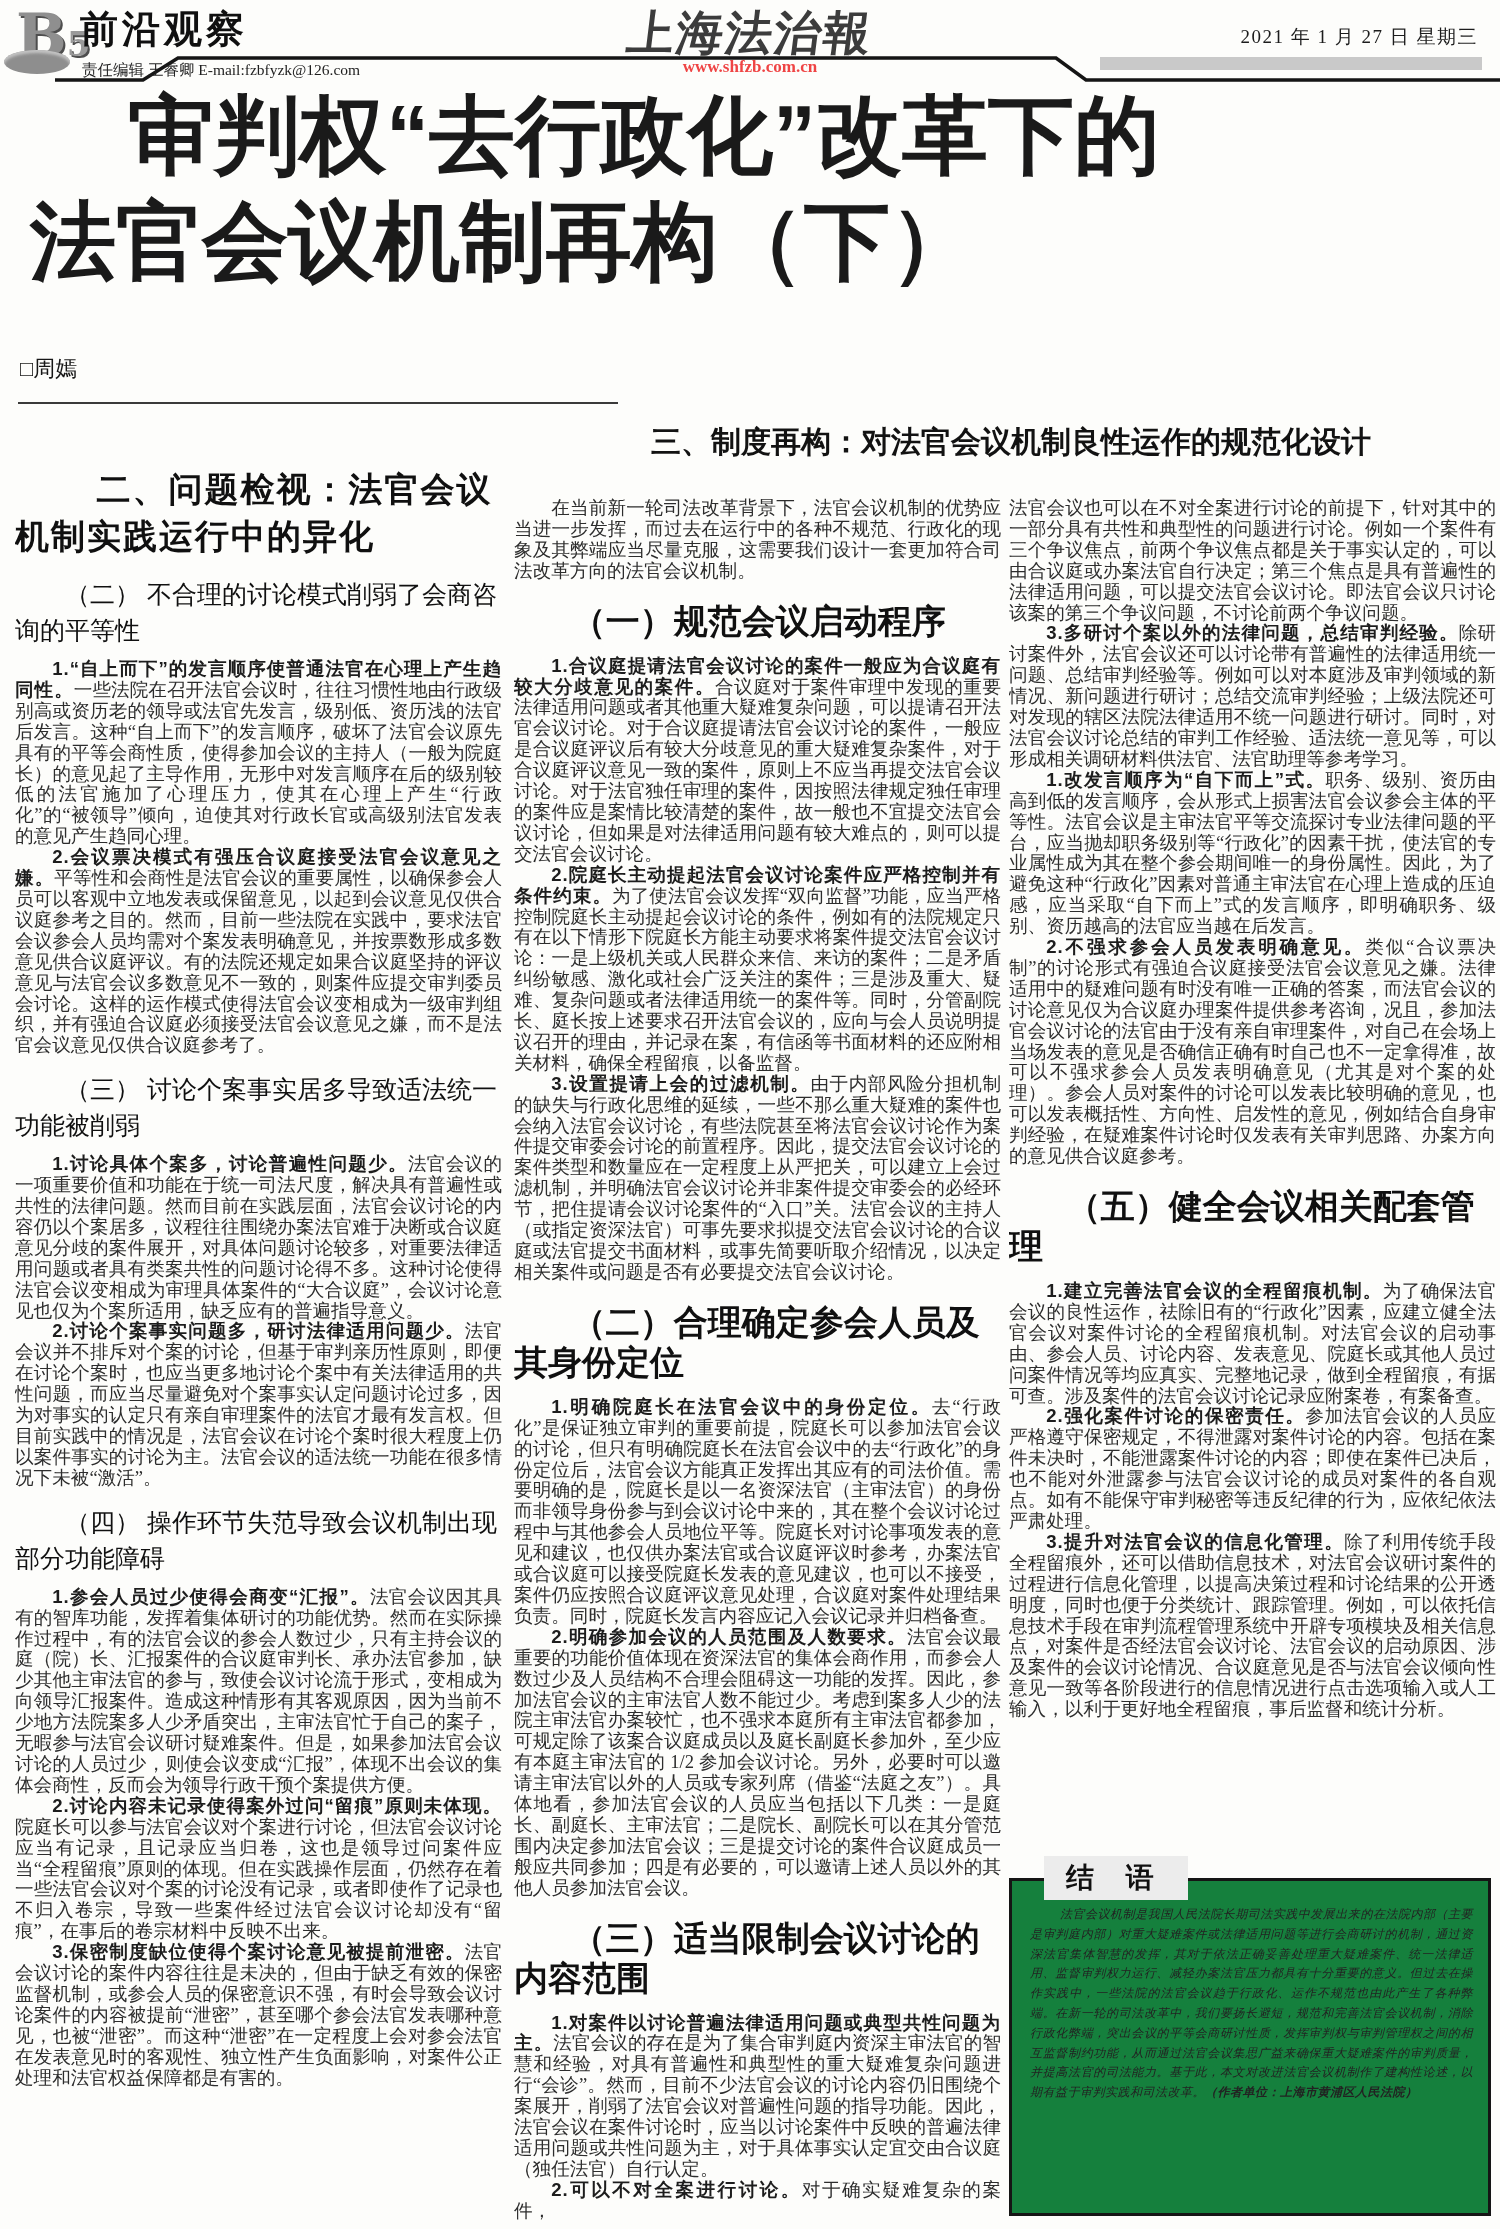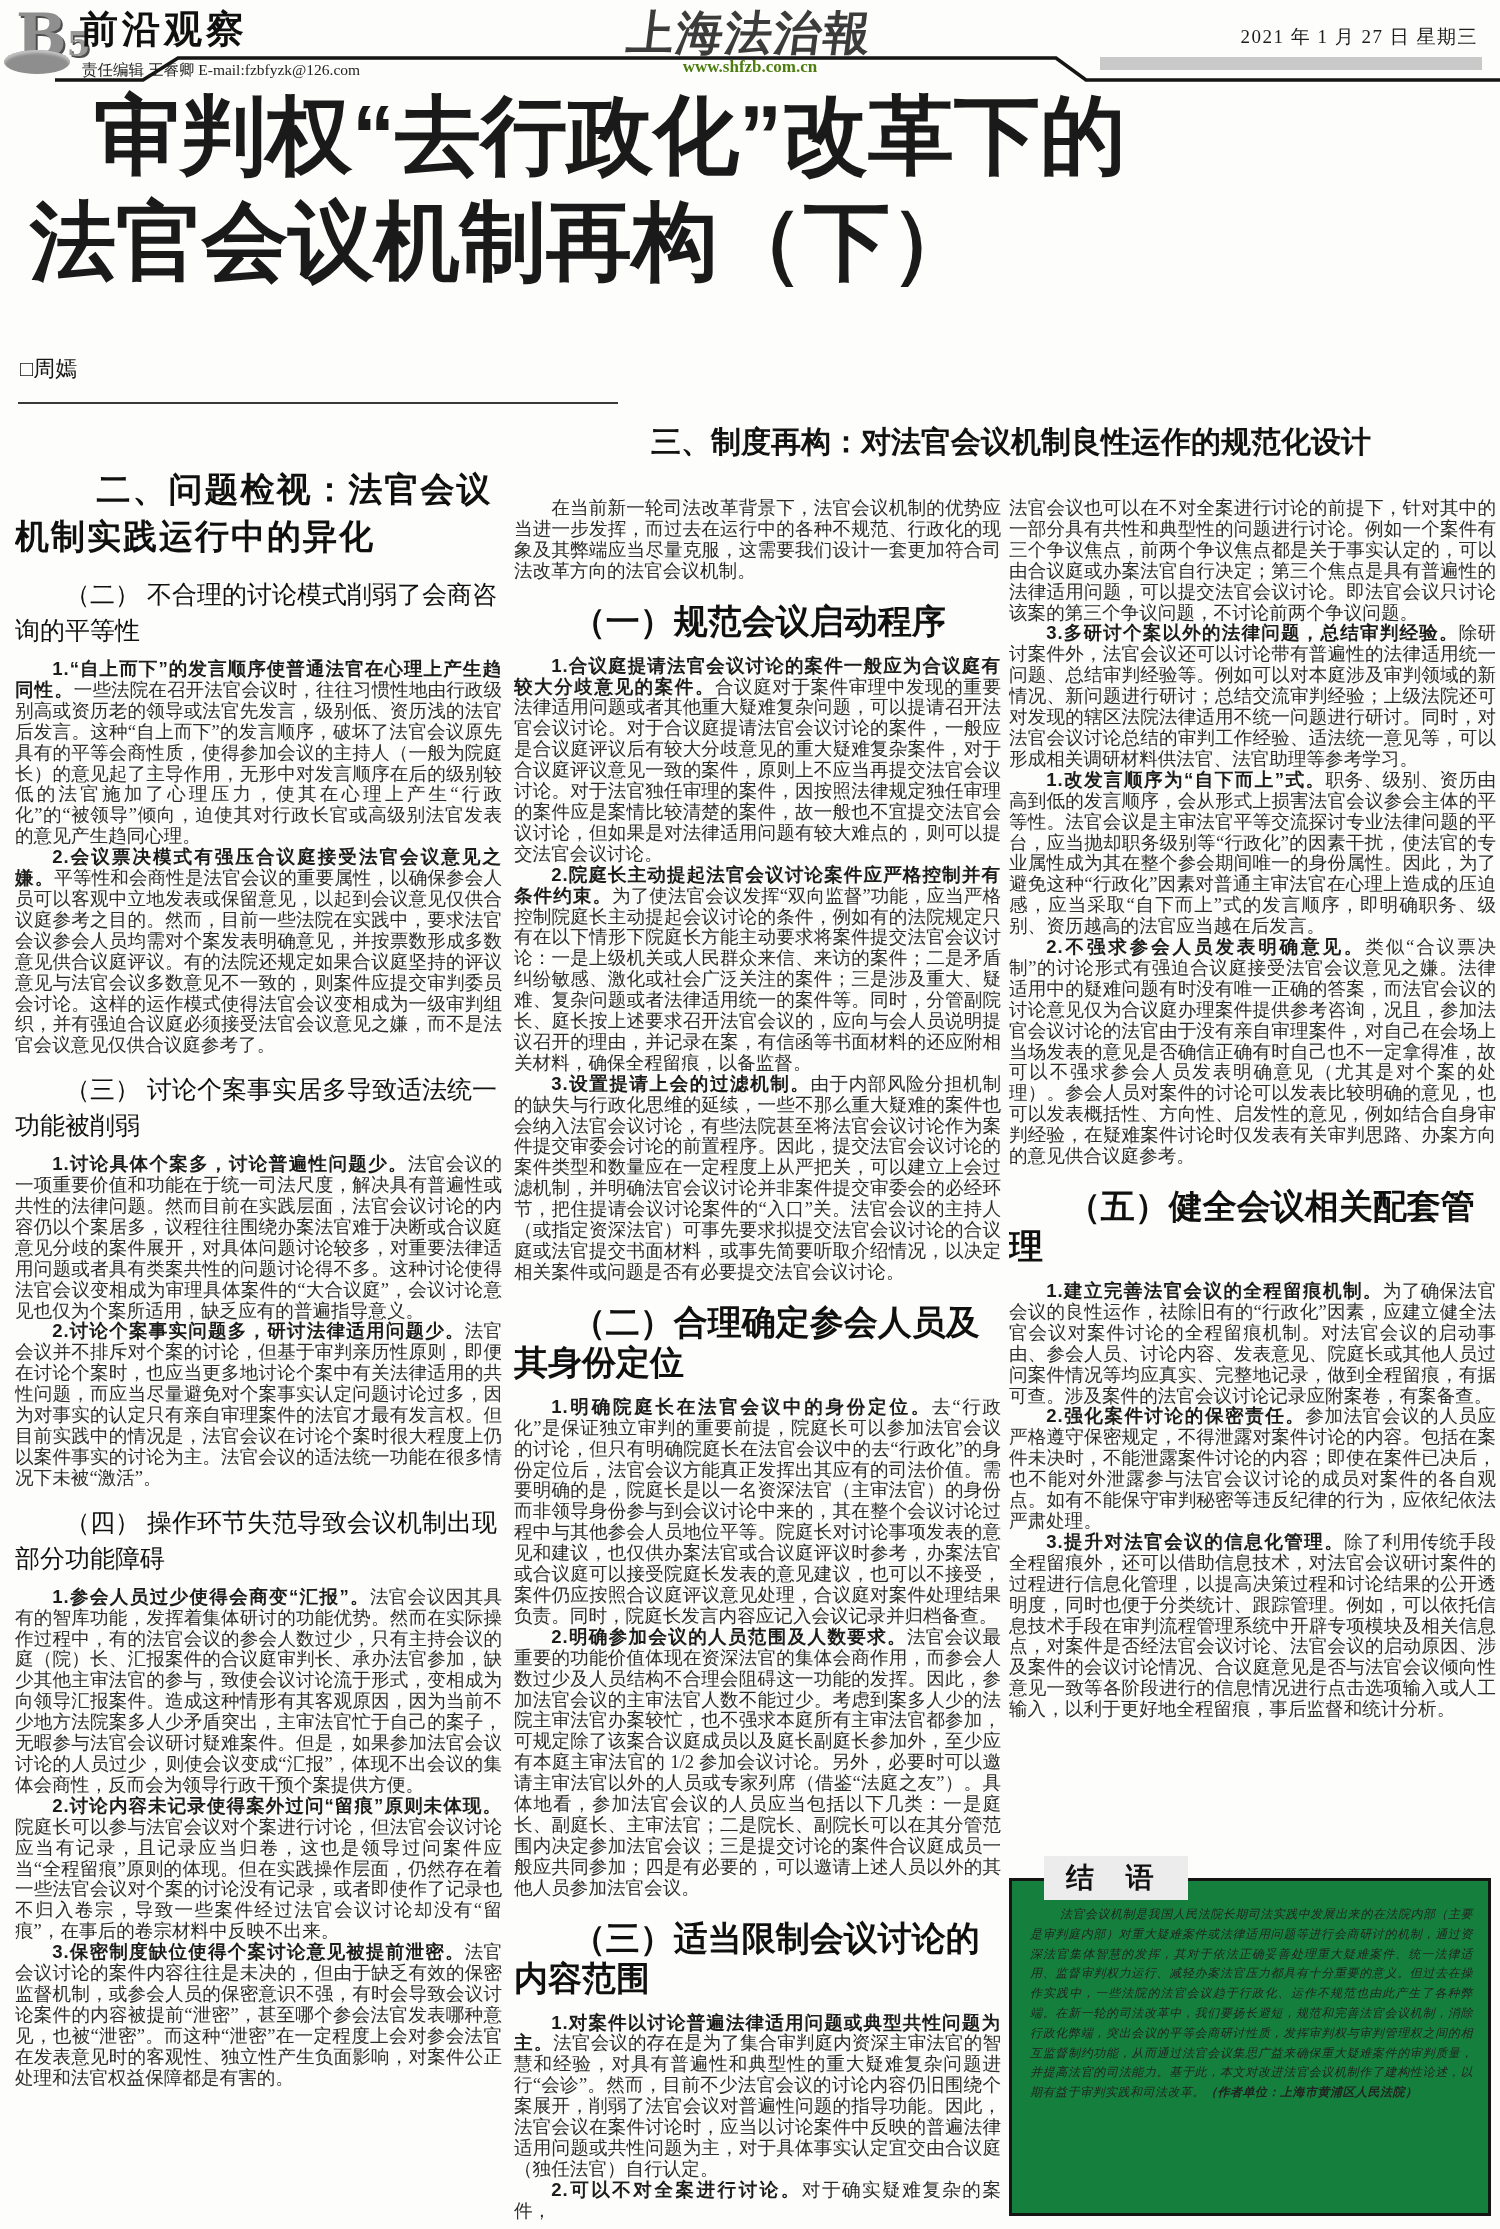--- a/index.html
+++ b/index.html
@@ -16,29 +16,29 @@
   .badge-sphere { position:absolute; left:4px; top:50px; width:66px; height:24px;
     background:#8e8e8e; border-radius:50%; box-shadow:inset 0 3px 3px #c4c4c4; }
   .section-name { position:absolute; left:80px; top:4px;
     font-family:"Liberation Sans","DejaVu Sans",sans-serif; font-weight:900;
     font-size:38px; letter-spacing:4px; color:#101010; }
   .editor-line { position:absolute; left:82px; top:60px; font-size:15.5px; color:#1e1e1e; }
   .masthead { position:absolute; left:600px; top:2px; width:300px; text-align:center;
     font-family:"DejaVu Serif",serif; font-weight:bold; font-size:47px; color:#3c3c3c;
     transform:skewX(-7deg); letter-spacing:2px; }
   .website { position:absolute; left:600px; top:57px; width:300px; text-align:center;
-    font-weight:bold; font-size:17px; color:#4d7c0f; }
+    font-weight:bold; font-size:17px; color:#ef4444; }
   .date-line { position:absolute; right:22px; top:24px; font-size:19px; letter-spacing:1.5px; color:#1c1c1c; }
   .gray-bar { position:absolute; left:1100px; top:57px; width:382px; height:13px; background:#c9c9c9; }
   .header-rule { position:absolute; left:0; top:0; pointer-events:none; }
   
   .headline { position:absolute; left:30px; top:82px; width:1448px;
     font-family:"Liberation Sans","DejaVu Sans",sans-serif; font-weight:900;
     color:#1a1a1a; font-size:86px; line-height:106px; }
-  .headline .l1 { display:block; margin-left:64px; }
+  .headline .l1 { display:block; margin-left:98px; }
   .headline .l2 { display:block; }
   .author { position:absolute; left:20px; top:354px; font-size:22px; color:#161616; }
   .byline-rule { position:absolute; left:18px; top:402px; width:600px; height:2px; background:#3a3a3a; }
   
   .col { position:absolute; width:487px; text-align:justify;
     font-size:18.6px; line-height:20.9px; color:#2d2d2d; overflow:hidden; }
   #col-left  { left:15px;   top:464px; height:1756px; }
   #col-mid   { left:514px;  top:498px; height:1722px; }
   #col-right { left:1009px; top:498px; height:1372px; }
   .h-sec2 { font-family:"Liberation Sans","DejaVu Sans",sans-serif; font-weight:900;

